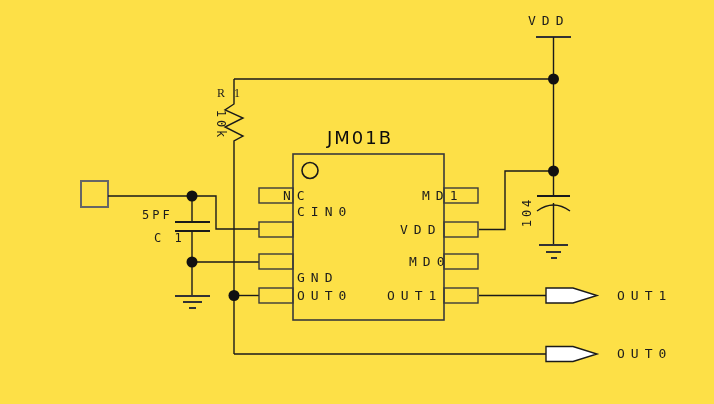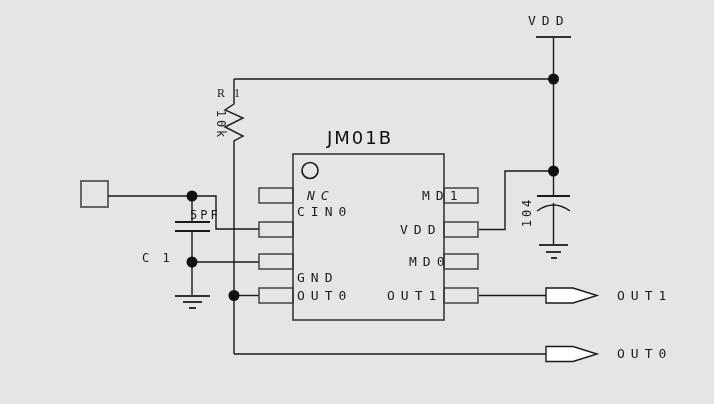--- a/index.html
+++ b/index.html
@@ -1,16 +1,16 @@
 <!DOCTYPE html>
 <html><head>
 <meta charset="utf-8">
 <style>
   html,body{margin:0;padding:0;background:#ffffff;}
-  #canvas{position:relative;width:714px;height:404px;background:#e5e5e5;overflow:hidden;
+  #canvas{position:relative;width:714px;height:404px;background:#fde047;overflow:hidden;
           font-family:"DejaVu Sans Mono", monospace;}
   svg{position:absolute;left:0;top:0;}
   .t{position:absolute;font-family:"DejaVu Sans Mono", monospace;font-size:13px;
      letter-spacing:6px;color:#1c1c1c;white-space:nowrap;line-height:1;}
   .t.small{font-size:12px;letter-spacing:3px;}
   .t.rot90{transform:translate(-50%,-50%) rotate(90deg);}
   .t.rotm90{transform:translate(-50%,-50%) rotate(-90deg);}
   .t.title{font-family:"DejaVu Sans", sans-serif;font-weight:normal;font-size:18px;
            letter-spacing:2px;color:#0d0d0d;}
 </style>
@@ -118,30 +118,30 @@
     </g>
   </svg>
 
   <div class="t" style="left:528px;top:14px;">VDD</div>
 
   <div class="t small" style="left:217px;top:87px;font-family:Liberation Serif, serif;">R 1</div>
   <div class="t small rot90" style="left:221px;top:125px;">10k</div>
 
   <div class="t title" style="left:327px;top:129px;">JM01B</div>
 
-  <div class="t" style="left:307px;top:189px;font-style:italic;">NC</div>
+  <div class="t" style="left:283px;top:189px;">NC</div>
   <div class="t" style="left:297px;top:205px;">CIN0</div>
   <div class="t" style="left:297px;top:255px;margin-top:16px;">GND</div>
   <div class="t" style="left:297px;top:289px;">OUT0</div>
 
   <div class="t" style="left:403px;top:189px;padding-left:19px;">MD1</div>
   <div class="t" style="left:400px;top:223px;">VDD</div>
   <div class="t" style="left:409px;top:255px;">MD0</div>
   <div class="t" style="left:387px;top:289px;">OUT1</div>
 
-  <div class="t small" style="left:142px;top:209px;margin-left:48px;">5PF</div>
-  <div class="t small" style="left:142px;top:232px;margin-top:20px;">C 1</div>
+  <div class="t small" style="left:142px;top:209px;">5PF</div>
+  <div class="t small" style="left:154px;top:232px;">C 1</div>
 
   <div class="t small rotm90" style="left:527px;top:212px;">104</div>
 
   <div class="t" style="left:617px;top:289px;">OUT1</div>
   <div class="t" style="left:617px;top:347px;">OUT0</div>
 </div>
 
 </body></html>

